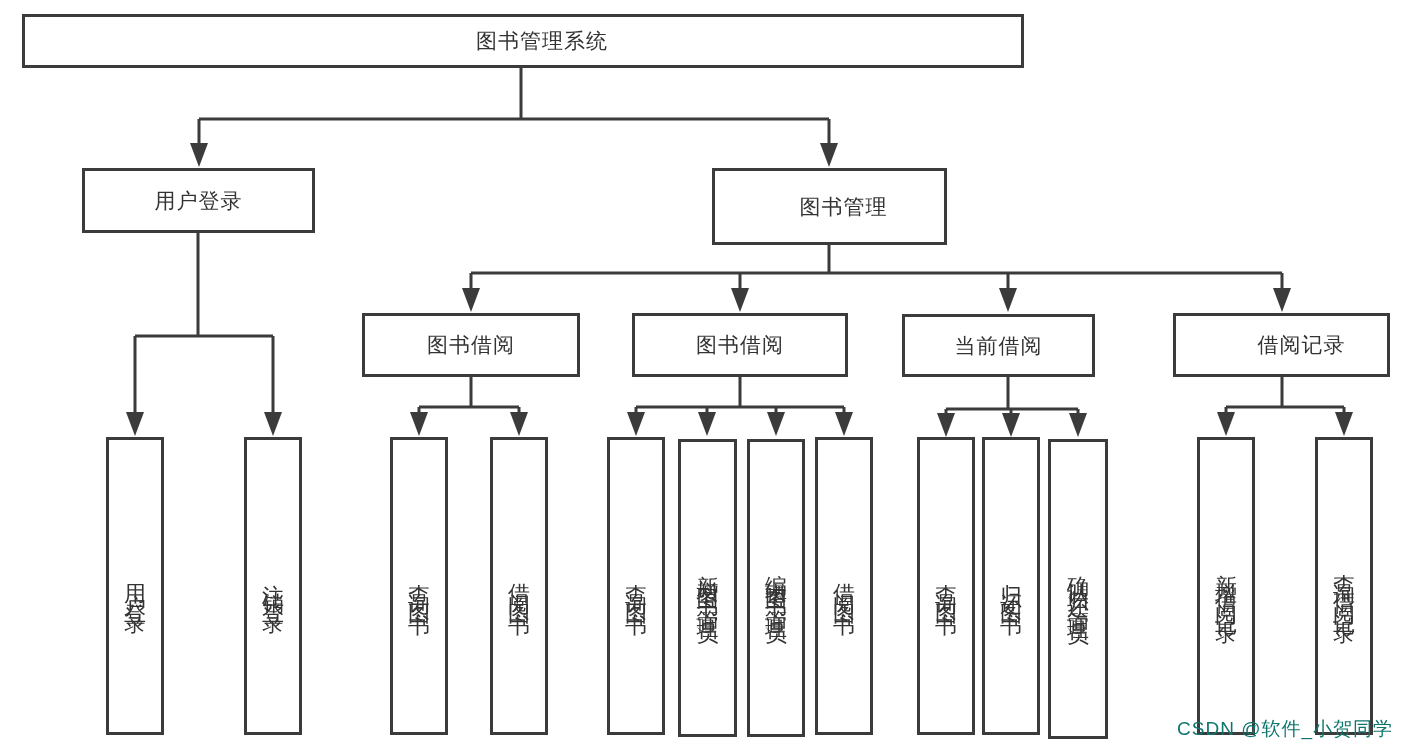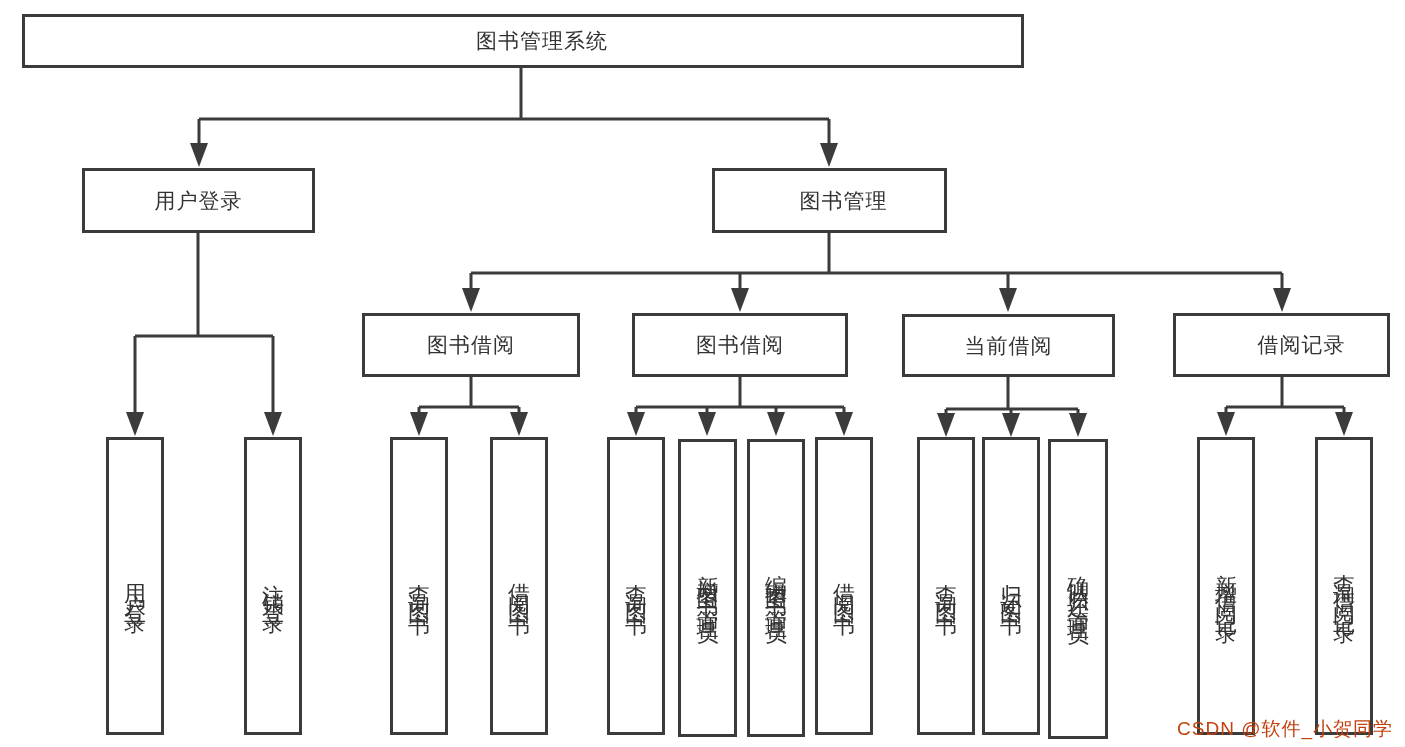--- a/index.html
+++ b/index.html
@@ -36,21 +36,21 @@
     line-height: 1;
     letter-spacing: 10px;
     white-space: nowrap;
   }
   .vbox.long .vtext { letter-spacing: 7px; }
   .watermark {
     position: absolute;
     right: 12px;
     bottom: 5px;
     font-size: 19px;
-    color: #c2410c;
+    color: #0f766e;
     letter-spacing: 1px;
   }
 </style>
 </head>
 <body>
 
 <div class="canvas">
 
   <svg class="connectors" viewBox="0 0 1405 747">
     <g>
@@ -95,31 +95,31 @@
     </g>
   </svg>
 
   <div class="node hbox" style="left:22px; top:14px; width:1002px; height:54px;padding-left:38px;">
     <span>图书管理系统</span>
   </div>
 
   <div class="node hbox" style="left:82px; top:168px; width:233px; height:65px;">
     <span>用户登录</span>
   </div>
-  <div class="node hbox" style="left:712px; top:168px; width:235px; height:65px;padding-left:28px;">
+  <div class="node hbox" style="left:712px; top:168px; width:235px; height:77px;padding-left:28px;">
     <span>图书管理</span>
   </div>
 
   <div class="node hbox" style="left:362px; top:313px; width:218px; height:64px;">
     <span>图书借阅</span>
   </div>
   <div class="node hbox" style="left:632px; top:313px; width:216px; height:64px;text-align:center;">
     <span>图书借阅</span>
   </div>
-  <div class="node hbox" style="left:902px; top:314px; width:213px; height:63px;text-align:center;">
+  <div class="node hbox" style="left:902px; top:314px; width:193px; height:63px;text-align:center;">
     <span>当前借阅</span>
   </div>
   <div class="node hbox" style="left:1173px; top:313px; width:217px; height:64px;padding-left:40px;">
     <span>借阅记录</span>
   </div>
 
   <div class="node vbox" style="left:106px; top:437px; width:58px; height:298px;">
     <span class="vtext">用户登录</span>
   </div>
   <div class="node vbox" style="left:244px; top:437px; width:58px; height:298px;">

